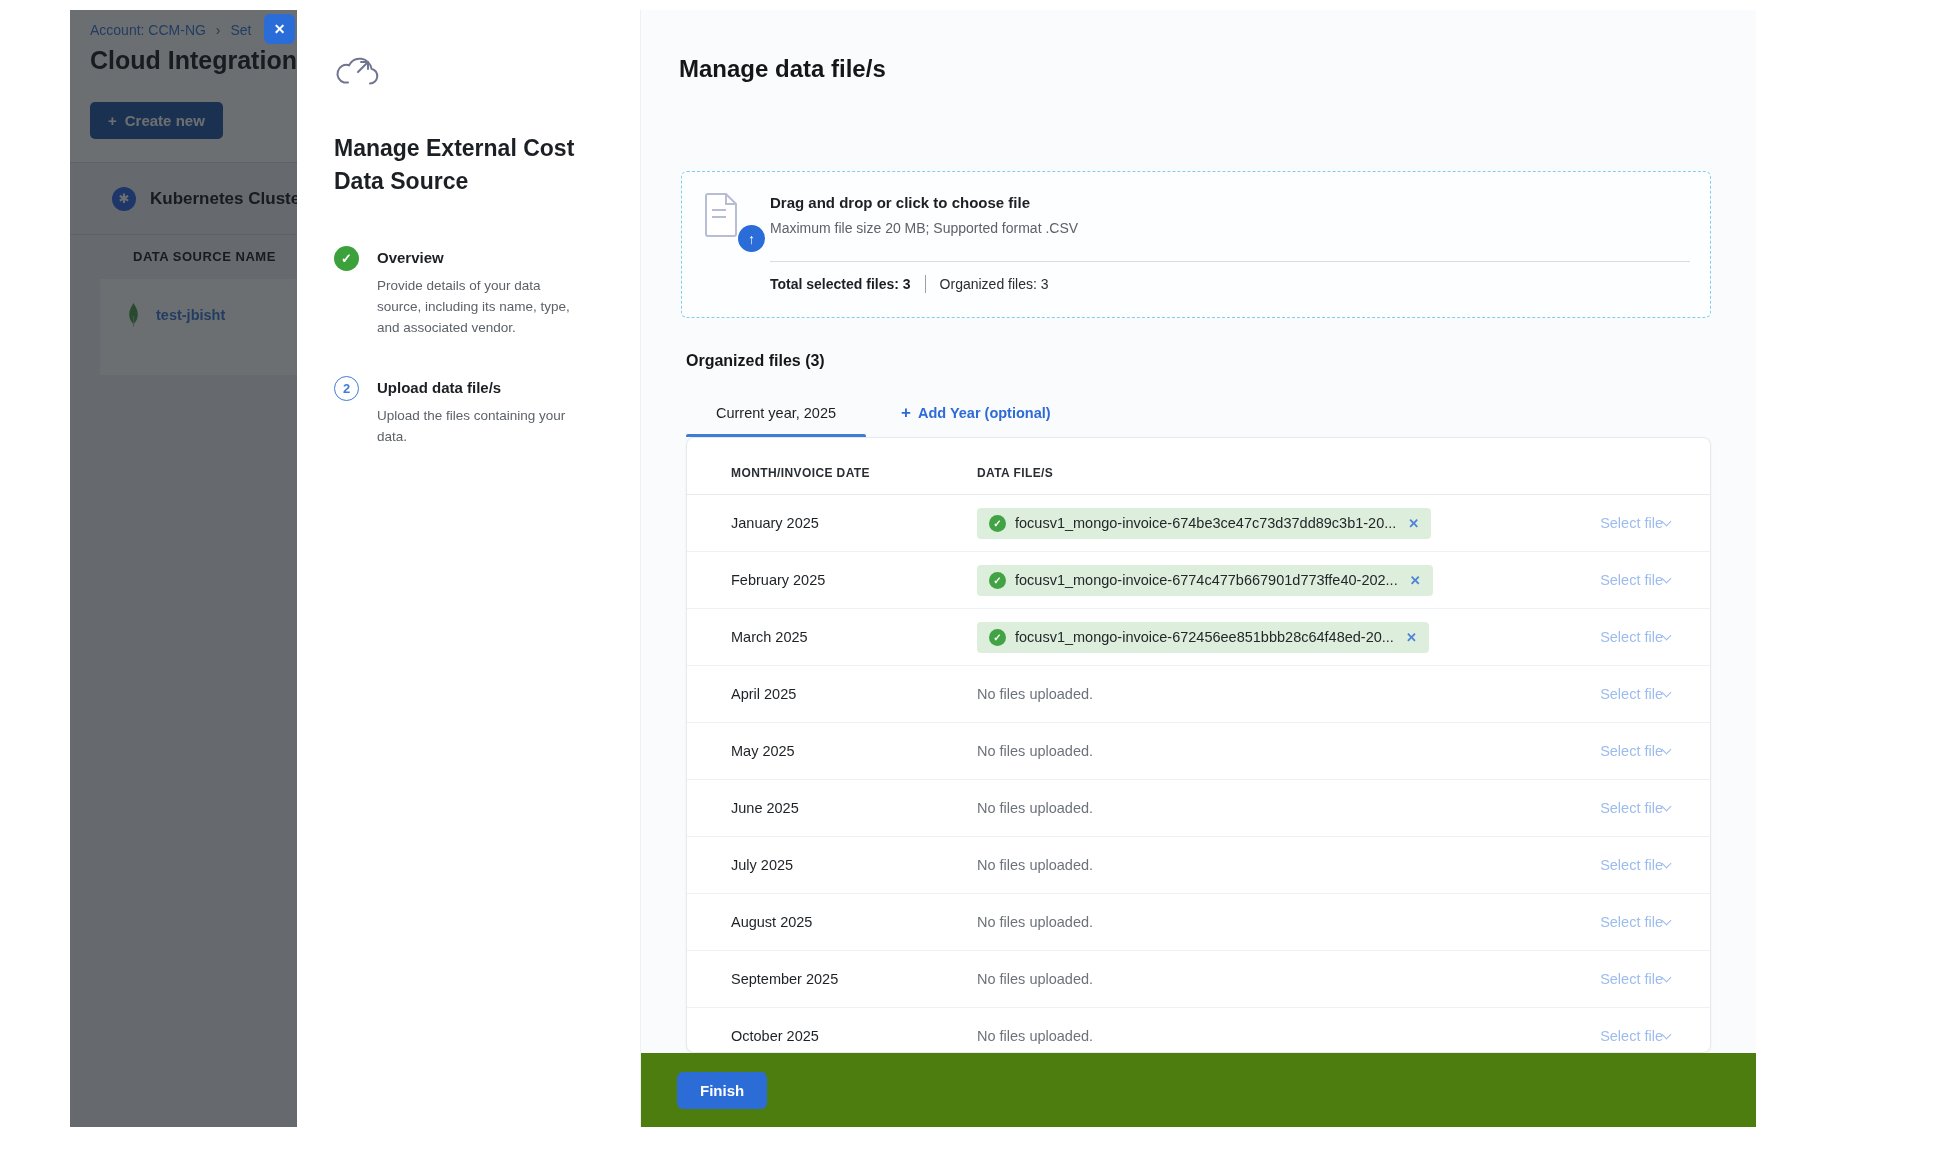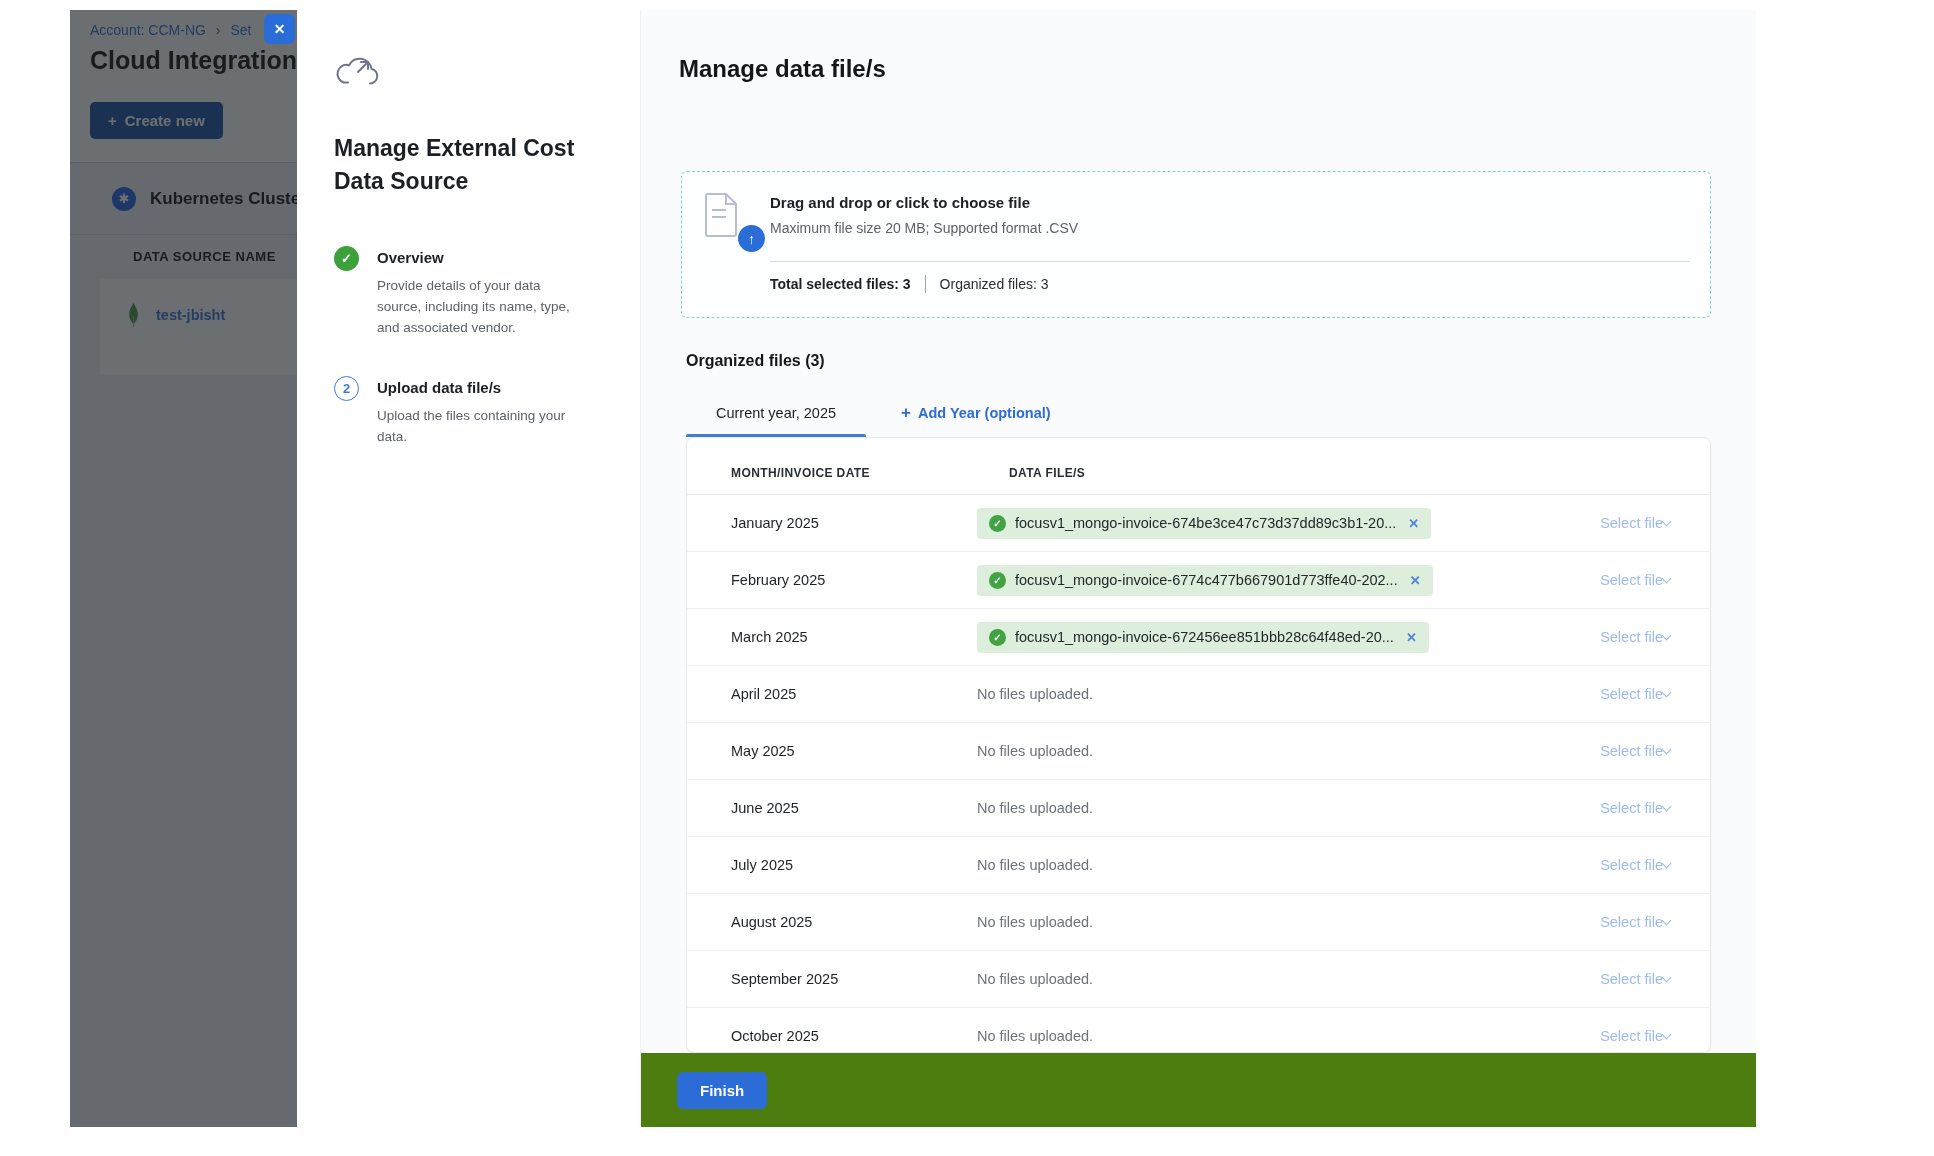--- a/index.html
+++ b/index.html
@@ -74,21 +74,21 @@
   .tabs { position:absolute; left:45px; top:378px; height:49px; display:flex; align-items:center; }
   .tab { height:100%; display:flex; align-items:center; justify-content:center; cursor:pointer; position:relative; }
   .tab.active { width:180px; font-size:14.5px; color:#1c2024; }
   .tab.active::after { content:""; position:absolute; left:0; right:0; bottom:0; height:3px; background:#3f7bd7; border-radius:2px 2px 0 0; }
   .tab.add-year { margin-left:35px; color:#2f6bd8; font-weight:700; font-size:14.5px; display:flex; gap:7px; align-items:center; }
   .tab.add-year .plus { font-size:17px; font-weight:700; }
 
   .files-card { position:absolute; left:45px; top:427px; width:1025px; height:616px; background:#fff;
                 border:1px solid #e7eaed; border-radius:8px; box-shadow:0 1px 3px rgba(0,0,0,.05); overflow:hidden; }
   .thead { display:flex; padding:28px 0 14px 0; border-bottom:1px solid #e7eaed;
-           font-size:12px; font-weight:700; letter-spacing:.4px; color:#2a2e33;gap:32px; }
+           font-size:12px; font-weight:700; letter-spacing:.4px; color:#2a2e33; }
   .col-month { width:290px; padding-left:44px; }
   .col-files { flex:1; }
   .col-action { width:175px; padding-right:40px; display:flex; justify-content:flex-end; }
   .trow { display:flex; align-items:center; height:57px; border-bottom:1px solid #eef1f3; font-size:14.5px; }
   .month-cell { color:#1e2226; }
   .empty-cell { color:#6d727a; }
   .chip { display:inline-flex; align-items:center; gap:9px; background:#ddefdc; border-radius:4px;
           padding:7px 12px; max-width:470px; }
   .chip-check { width:17px; height:17px; border-radius:50%; background:#41a344; color:#fff;
                 font-size:10px; font-weight:700; display:flex; align-items:center; justify-content:center; flex:0 0 17px; }

